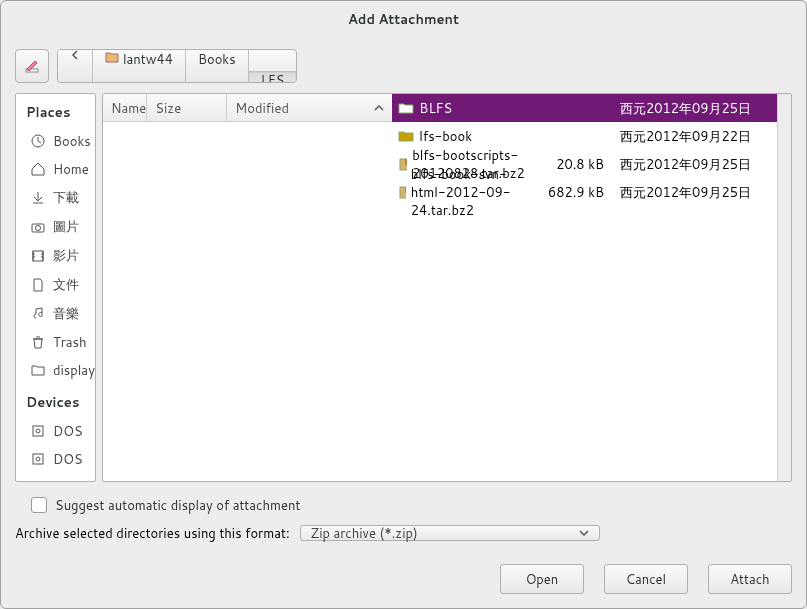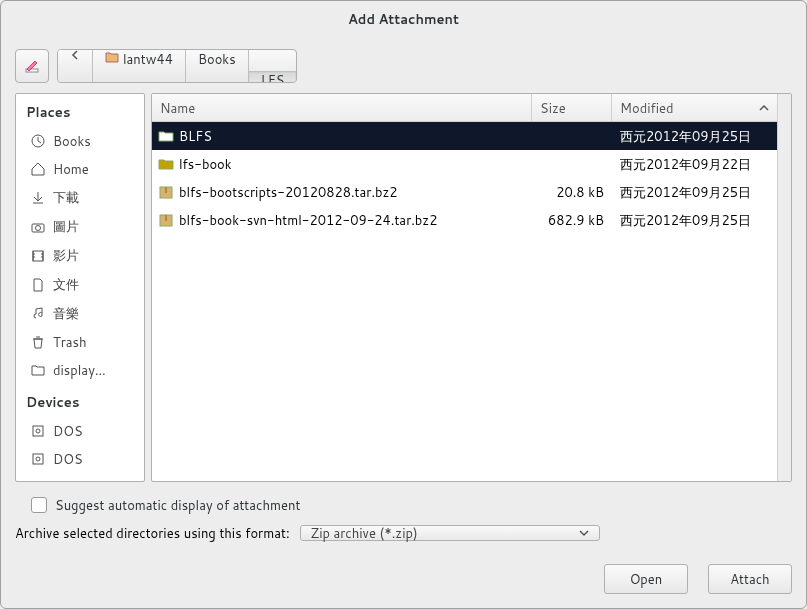--- a/index.html
+++ b/index.html
@@ -12,28 +12,28 @@
 .path-btn { padding: 0 12px; display: flex; align-items: flex-start; gap: 4px; border-right: 1px solid #c0c0c0; background: linear-gradient(#fafafa,#e8e8e8); color: #2e3436; }
 .path-btn.active { background: linear-gradient(#d8d8d8,#e4e4e4); box-shadow: inset 0 1px 2px rgba(0,0,0,0.15); margin-top: 21px; }
 .path-btn:last-child { border-right: none; }
 .split { display: flex; gap: 6px; flex: 1; min-height: 0; }
 .sidebar { width: 130px; border: 1px solid #b0b0b0; background: #fff; border-radius: 2px; display: flex; flex-direction: column; overflow: hidden; }
 .sidebar-scroll { overflow-y: auto; flex: 1; }
 .side-head { font-weight: bold; color: #2e3436; padding: 9px 10px 6px; }
 .side-item { display: flex; align-items: center; gap: 7px; padding: 5px 10px 5px 14px; color: #444; cursor: pointer; }
 .side-item .ic { width: 16px; height: 16px; display: inline-flex; align-items: center; justify-content: center; color: #555; }
 .filepane { flex: 1; border: 1px solid #b0b0b0; background: #fff; border-radius: 2px; display: flex; min-height: 0; }
-.filelist { flex: 1; display: flex; flex-direction: column; }
+.filelist { flex: 1; display: flex; flex-direction: row; }
 .cols { display: flex; border-bottom: 1px solid #d0d0d0; background: linear-gradient(#fafafa,#ececec); height: 28px; align-items: center; color: #555; }
 .col-name { flex: 1; padding-left: 8px; border-right: 1px solid #d0d0d0; height:100%; display:flex; align-items:center; }
 .col-size { width: 80px; padding-left: 8px; border-right: 1px solid #d0d0d0; height:100%; display:flex; align-items:center; }
 .col-mod { width: 165px; padding-left: 8px; display: flex; align-items: center; justify-content: space-between; padding-right: 8px; height:100%; }
 .rows { flex: 1; overflow: auto; }
 .row { display: flex; height: 28px; align-items: center; }
-.row.sel { background: #0f172a; color: #fff; }
+.row.sel { background: #701a75; color: #fff; }
 .cell-name { flex: 1; padding-left: 6px; display: flex; align-items: center; gap: 5px; }
 .cell-size { width: 80px; text-align: right; padding-right: 8px; }
 .cell-mod { width: 165px; padding-left: 8px; }
 .scrollbar { width: 14px; background: #ededed; border-left: 1px solid #d0d0d0; }
 .footer-opts { display: flex; flex-direction: column; gap: 10px; padding-top: 4px; }
 .chk { display: flex; align-items: center; gap: 8px; color: #2e3436; margin-left: 16px; }
 .chkbox { width: 16px; height: 16px; border: 1px solid #999; border-radius: 3px; background: #fff; }
 .fmt-row { display: flex; align-items: center; gap: 10px; }
 .combo { flex: 0 0 300px; height: 16px; border: 1px solid #b0b0b0; border-radius: 3px; background: linear-gradient(#fafafa,#e8e8e8); display: flex; align-items: center; justify-content: space-between; padding: 0 10px; color: #444; }
 .actions { display: flex; justify-content: flex-end; gap: 20px; padding: 10px 14px 14px; }
@@ -269,15 +269,18 @@
       </div>
     </div>
   </div>
 </div>
 
 <div class="actions">
   <div class="btn">
       <span>Open</span>
     </div>
   <div class="btn">
+      <span>Cancel</span>
+    </div>
+  <div class="btn">
       <span>Attach</span>
     </div>
 </div>
 
 </body></html>

